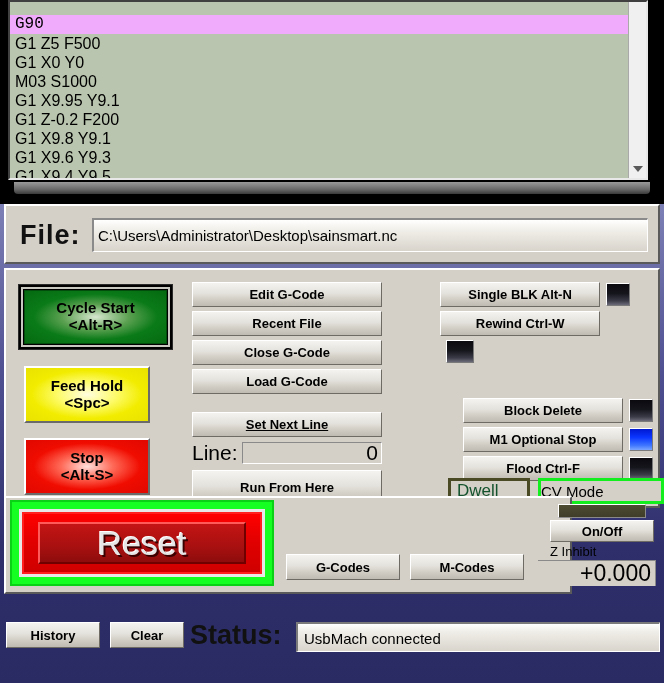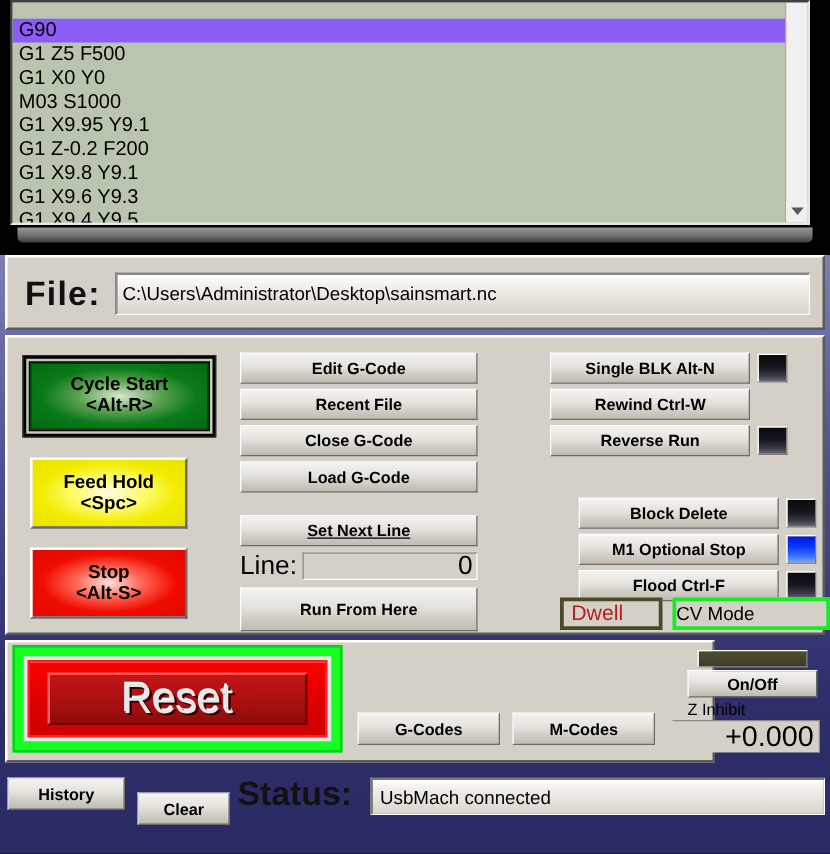--- a/index.html
+++ b/index.html
@@ -35,21 +35,21 @@
     background: #b9c5ae;
     padding-top: 13px;
   }
   .gcode-line {
     height: 19px; line-height: 19px;
     font-family: "Liberation Sans", sans-serif;
     font-size: 16px; color: #000;
     padding-left: 5px;
     white-space: nowrap;
   }
-  .gcode-line.current { background: #8b5cf6; }
+  .gcode-line.current { background: #f0abfc; font-family: Liberation Mono, monospace; }
 
   .gcode-scroll {
     position: absolute; right: 0; top: 0; width: 18px; bottom: 0;
     background: #f0f0f0;
     border-left: 1px solid #a9a9a9;
   }
   .scroll-down-arrow {
     position: absolute; left: 0; bottom: 2px; width: 17px; height: 15px;
     background: #f0f0f0;
     display: flex; align-items: center; justify-content: center;
@@ -193,34 +193,34 @@
   }
   .led.on {
     background: linear-gradient(180deg, #0018d0 0%, #0a36ff 40%, #3f76ff 78%, #7aa6ff 100%);
   }
   .led.blank { background: transparent; border: none; }
 
   .dwell-box {
     position: absolute; left: 442px; top: 208px; width: 82px; height: 26px;
     background: #d4d0c8;
     border: 3px solid #4a4a24;
-    font-size: 17px; color: #b91c1c;
+    font-size: 17px; color: #14532d;
     display: flex; align-items: center; padding-left: 6px;
   }
   .cv-box {
     position: absolute; left: 532px; top: 208px; width: 126px; height: 26px;
     background: #d4d0c8;
     border: 3px solid #12ee1e;
     font-size: 15px; color: #000;
     display: flex; align-items: center; padding-left: 0;
   }
 
   
   .bottom-panel {
-    position: absolute; left: 4px; top: 512px; width: 568px; height: 98px;
+    position: absolute; left: 4px; top: 496px; width: 568px; height: 98px;
   }
   .reset-frame {
     position: absolute; left: 4px; top: 2px; width: 264px; height: 86px;
     background: #16ff22;
     border: 2px solid #0ad016;
     padding: 7px;
   }
   .reset-inner {
     width: 100%; height: 100%;
     background: #e8e8e8;
@@ -268,21 +268,21 @@
     border-right: 1px solid #8a8a8a;
     text-align: right; font-size: 23px; color: #000;
     padding-right: 4px; line-height: 24px;
   }
 
   
   .status-row {
     position: absolute; left: 0; top: 620px; width: 664px; height: 34px;
   }
   .history-btn { position: absolute; left: 6px; top: 2px; width: 94px; height: 26px; font-size: 13px; }
-  .clear-btn { position: absolute; left: 110px; top: 2px; width: 74px; height: 26px; font-size: 13px; margin-top: 12px; }
+  .clear-btn { position: absolute; left: 110px; top: 2px; width: 74px; height: 26px; font-size: 13px; }
   .status-label {
     position: absolute; left: 190px; top: 0px;
     font-size: 27px; font-weight: bold; color: #111;
     letter-spacing: 0px;
   }
   .status-field {
     position: absolute; left: 296px; top: 2px; width: 364px; height: 30px;
     background: linear-gradient(180deg, #ffffff 0%, #f0eee8 28%, #d9d5cd 100%);
     border-top: 2px solid #7a7a7a;
     border-left: 2px solid #7a7a7a;
@@ -366,21 +366,20 @@
     <div class="right-col" id="right-col-1">
         <div class="right-row">
           <div class="gbtn">Single BLK Alt-N</div>
           <div class="led"></div>
         </div>
         <div class="right-row">
           <div class="gbtn">Rewind Ctrl-W</div>
           <div class="led blank"></div>
         </div>
         <div class="right-row">
-          <div class="gbtn">Reverse Run</div>
           <div class="led"></div>
         </div>
       </div>
     <div class="right-col" id="right-col-2" style="top:128px;margin-left:23px;">
         <div class="right-row">
           <div class="gbtn">Block Delete</div>
           <div class="led"></div>
         </div>
         <div class="right-row">
           <div class="gbtn">M1 Optional Stop</div>

